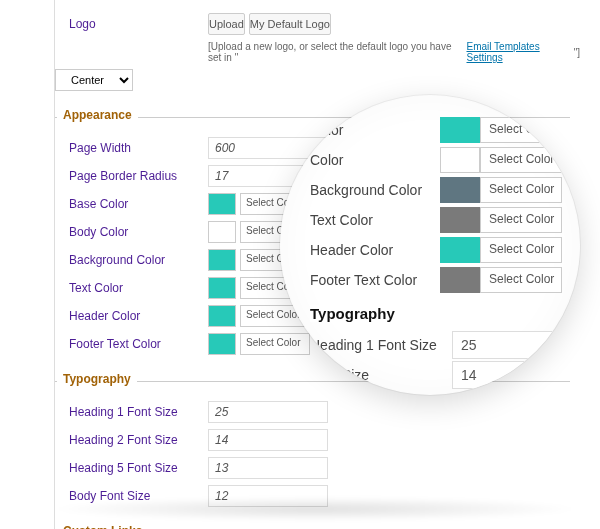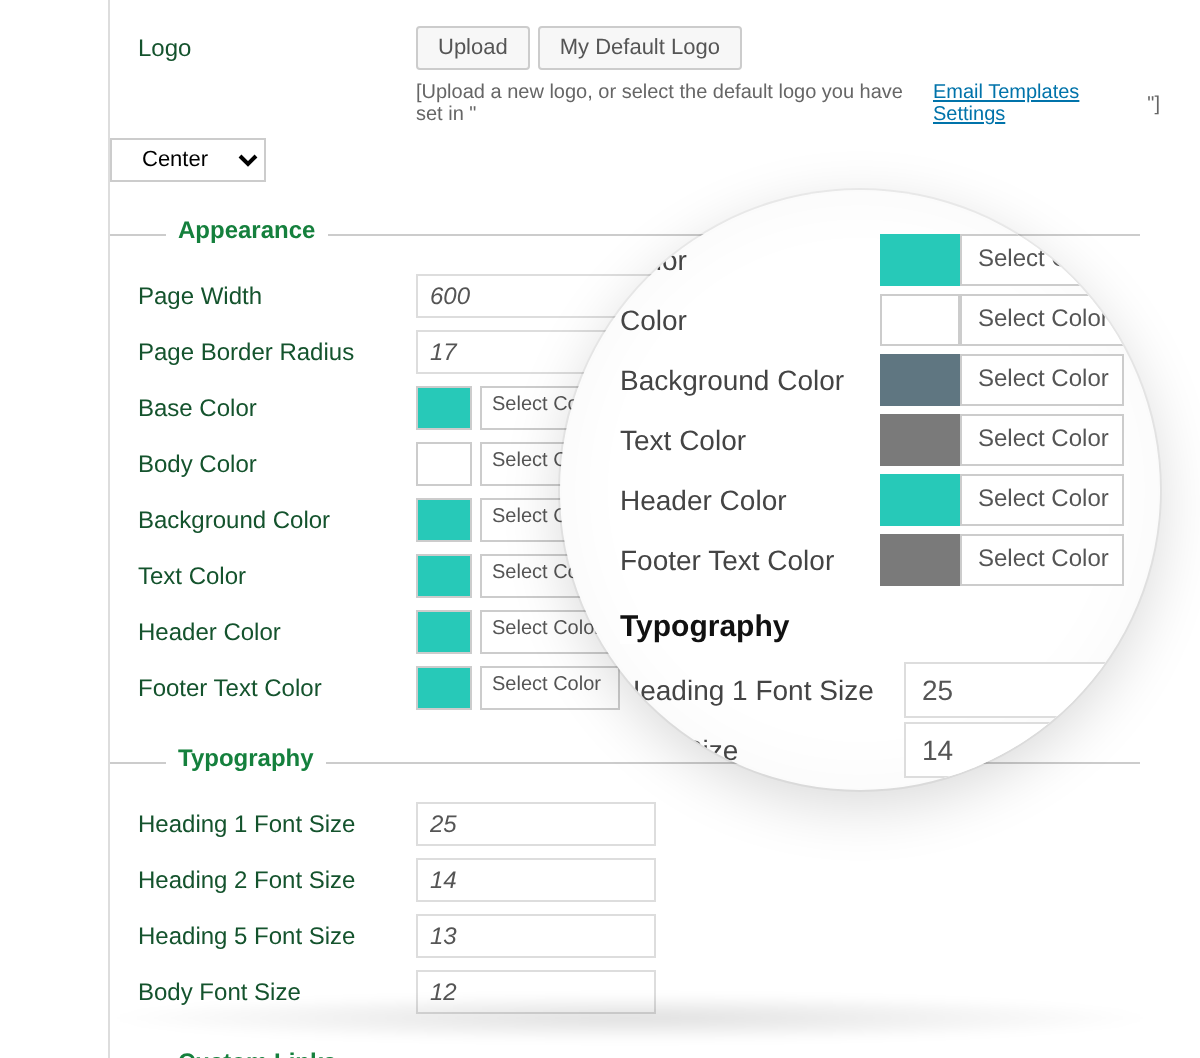--- a/index.html
+++ b/index.html
@@ -22,35 +22,35 @@
   }
   .row {
     display: flex;
     align-items: center;
     padding: 3px 0;
     min-height: 26px;
   }
   .label {
     width: 153px;
     padding-left: 14px;
-    color: #14532d;
+    color: #4c1d95;
     font-size: 12px;
   }
   .value {
     flex: 1;
     display: flex;
     align-items: center;
     gap: 4px;
   }
   .btn {
     display: inline-block;
     border: 1px solid #ccc;
     background: #f7f7f7;
     border-radius: 2px;
-    padding: 4px 10px;
+    padding: 4px 0;
     font-size: 11px;
     color: #555;
     cursor: pointer;
   }
   .hint {
     font-size: 10px;
     color: #666;
   }
   .hint a { color: #0073aa; }
   select.sel {
@@ -65,26 +65,26 @@
     margin: 14px 0 8px 0;
     height: 18px;
   }
   .section-header .line {
     position: absolute;
     left: 0; right: 10px; top: 50%;
     border-top: 1px solid #ccc;
   }
   .section-header .title {
     position: absolute;
-    left: 28px;
+    left: 2px;
     top: 0;
     background: #fff;
     padding: 0 6px;
     font-weight: bold;
-    color: #15803d;
+    color: #a16207;
     font-size: 12px;
   }
   input.txt {
     border: 1px solid #ddd;
     background: #fff;
     font-size: 12px;
     padding: 3px 6px;
     height: 22px;
     width: 120px;
     color: #555;

